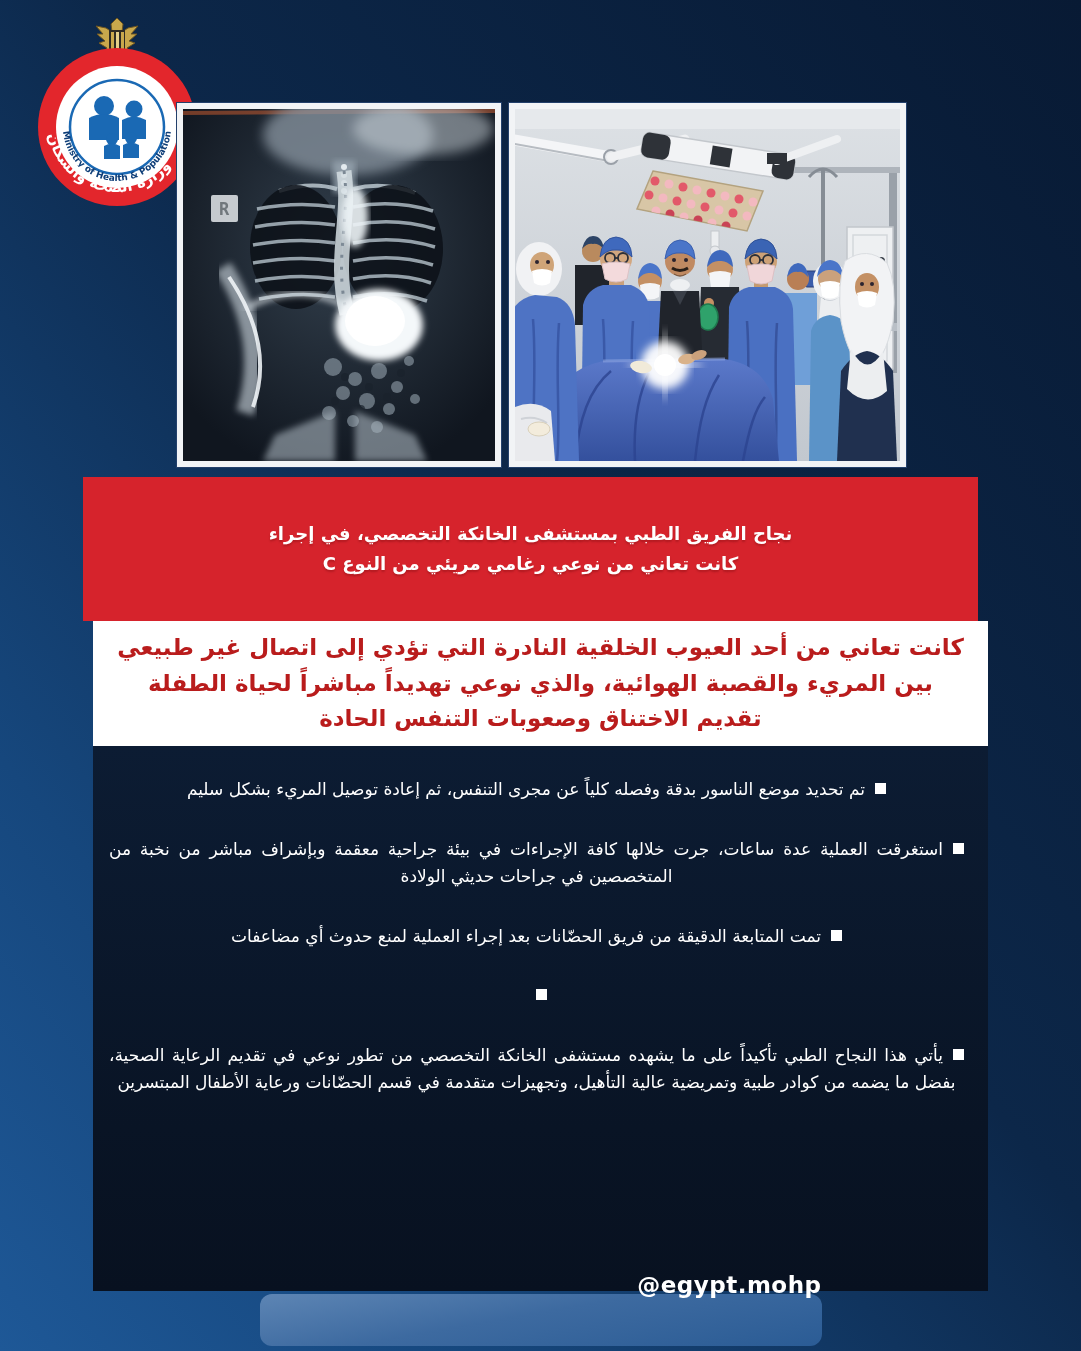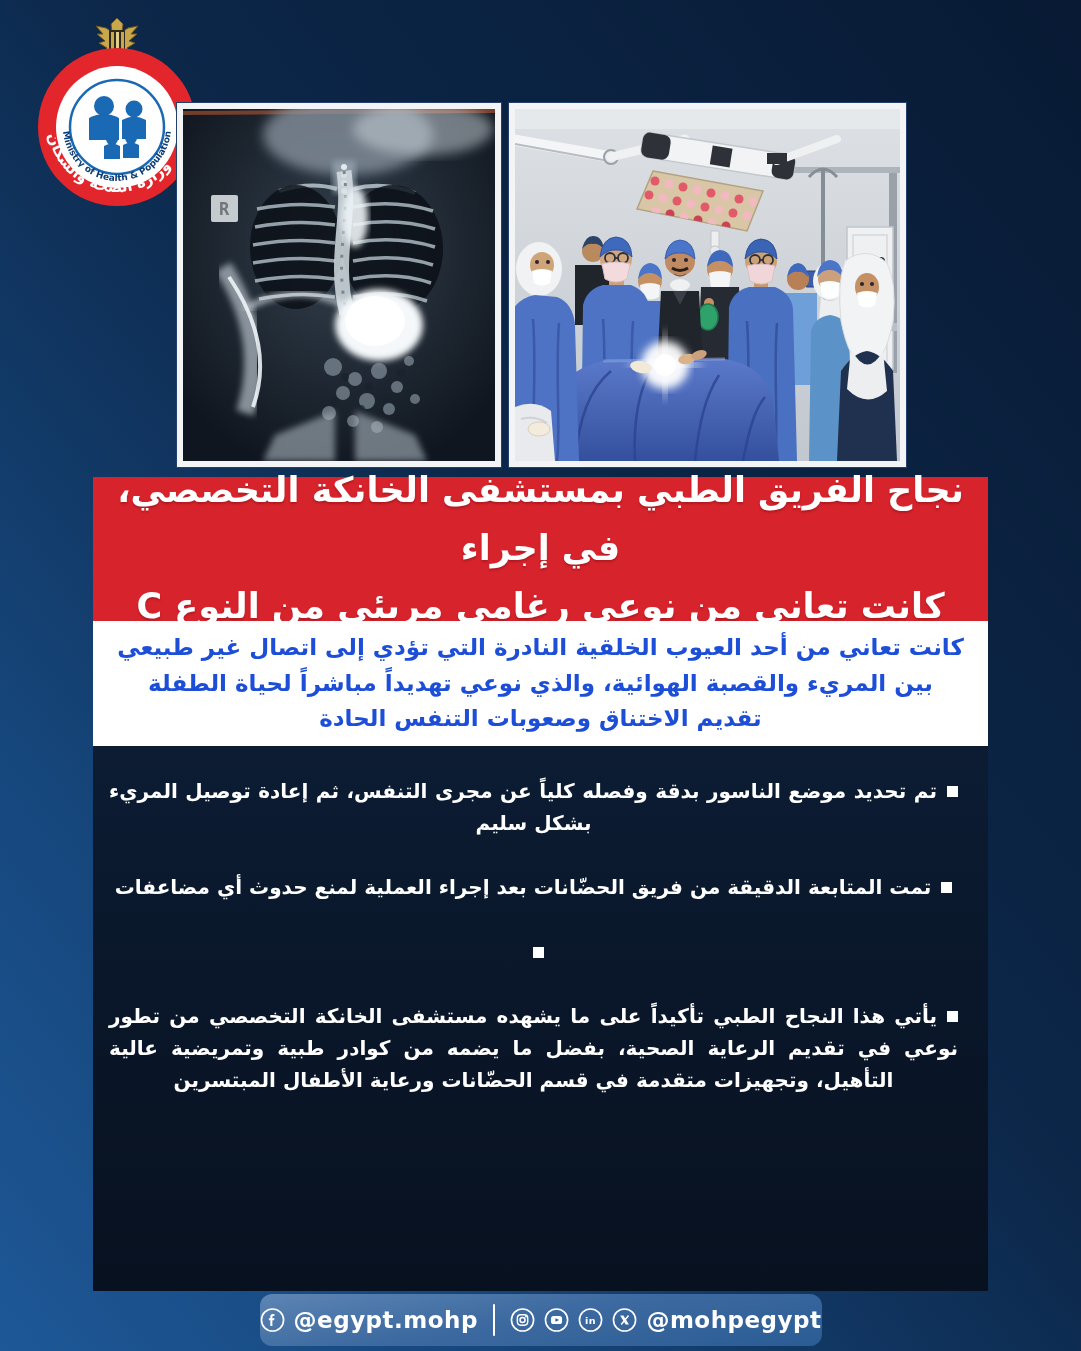--- a/index.html
+++ b/index.html
@@ -6,52 +6,52 @@
   .poster{
     position:relative;width:1081px;height:1351px;overflow:hidden;
     background:linear-gradient(to top right,#1e5897 0%,#16477d 22%,#0c2749 55%,#081a34 100%);
     font-family:"DejaVu Sans",sans-serif;
   }
   .logo{position:absolute;left:25px;top:12px;}
   .photos{position:absolute;left:177px;top:103px;display:flex;gap:8px;}
   .photo-frame{background:#f2f4f6;padding:6px;box-shadow:0 0 0 1px #23406b;}
   .photo-frame svg{display:block;}
   .red-banner{
-    position:absolute;left:93px;top:477px;width:895px;height:144px;
+    position:absolute;left:83px;top:477px;width:895px;height:144px;
     background:#d6232c;color:#ffffff;direction:rtl;
     display:flex;flex-direction:column;justify-content:center;align-items:center;
-    font-size:35px;font-weight:700;line-height:1.65;text-align:center;
+    font-size:18px;font-weight:700;line-height:1.65;text-align:center;
     text-shadow:0 2px 2px rgba(80,0,0,.25);
   }
   .white-banner{
     position:absolute;left:93px;top:621px;width:895px;height:125px;
-    background:#ffffff;color:#1d4ed8;direction:rtl;
+    background:#ffffff;color:#b91c1c;direction:rtl;
     display:flex;flex-direction:column;justify-content:center;align-items:center;
     font-size:23px;font-weight:700;line-height:1.55;text-align:center;
   }
   .bullets{
     position:absolute;left:93px;top:746px;width:895px;height:545px;
     background:linear-gradient(180deg,#0c1c33 0%,#091425 70%,#081120 100%);
     direction:rtl;color:#ffffff;box-sizing:border-box;
     padding:30px 16px 0 16px;
   }
   .bullet{
-    margin:0 14px 33px 0;font-size:20px;font-weight:700;line-height:1.58;
+    margin:0 8px 33px 0;font-size:17px;font-weight:400;line-height:1.58;
     text-align:justify;text-align-last:center;
   }
   .sq{
     display:inline-block;width:11px;height:11px;background:#ffffff;
     margin-left:10px;transform:translateY(-1px);
   }
   .footer{
     position:absolute;left:50%;top:1294px;transform:translateX(-50%);
     width:562px;height:52px;border-radius:12px;
     background:linear-gradient(170deg,#5d85b4 0%,#3d6aa0 45%,#2b5c95 100%);
-    display:flex;align-items:center;justify-content:center;gap:9px;
-    color:#ffffff;font-weight:700;font-size:23px;letter-spacing:.5px;
+    display:flex;align-items:flex-end;justify-content:center;gap:9px;
+    color:#ffffff;font-weight:700;font-size:23px;letter-spacing:.5px;flex-direction:column;
   }
   .footer .ico{display:block;}
   .footer .divider{width:3px;height:32px;background:#ffffff;border-radius:2px;margin:0 6px;}
   .handle{white-space:nowrap;}
 </style>
 </head>
 <body>
 
 <div class="poster">
 
@@ -386,20 +386,21 @@
   </div>
 
   <div class="white-banner">
     <div>كانت تعاني من أحد العيوب الخلقية النادرة التي تؤدي إلى اتصال غير طبيعي</div>
     <div>بين المريء والقصبة الهوائية، والذي نوعي تهديداً مباشراً لحياة الطفلة</div>
     <div>تقديم الاختناق وصعوبات التنفس الحادة</div>
   </div>
 
   <div class="bullets">
     <p class="bullet"><span class="sq"></span><span>تم تحديد موضع الناسور بدقة وفصله كلياً عن مجرى التنفس، ثم إعادة توصيل المريء بشكل سليم</span></p>
+    <p class="bullet"><span class="sq"></span><span>استغرقت العملية عدة ساعات، جرت خلالها كافة الإجراءات في بيئة جراحية معقمة وبإشراف مباشر من نخبة من المتخصصين في جراحات حديثي الولادة</span></p>
     <p class="bullet"><span class="sq"></span><span>تمت المتابعة الدقيقة من فريق الحضّانات بعد إجراء العملية لمنع حدوث أي مضاعفات</span></p>
     <p class="bullet"><span class="sq"></span></p>
     <p class="bullet"><span class="sq"></span><span>يأتي هذا النجاح الطبي تأكيداً على ما يشهده مستشفى الخانكة التخصصي من تطور نوعي في تقديم الرعاية الصحية، بفضل ما يضمه من كوادر طبية وتمريضية عالية التأهيل، وتجهيزات متقدمة في قسم الحضّانات ورعاية الأطفال المبتسرين</span></p>
   </div>
 
   <div class="footer">
     <svg class="ico" width="34" height="34" viewBox="0 0 34 34">
       <circle cx="17" cy="17" r="15" fill="none" stroke="#ffffff" stroke-width="2.2"></circle>
       <path d="M19.5,9 h-2.4 c-2,0 -3.1,1.3 -3.1,3.3 v2.2 h-2 v2.7 h2 V25 h2.8 v-7.8 h2.4 l.4,-2.7 h-2.8 v-1.8 c0,-.8 .3,-1.1 1.1,-1.1 h1.6 z" fill="#ffffff"></path>
     </svg>

